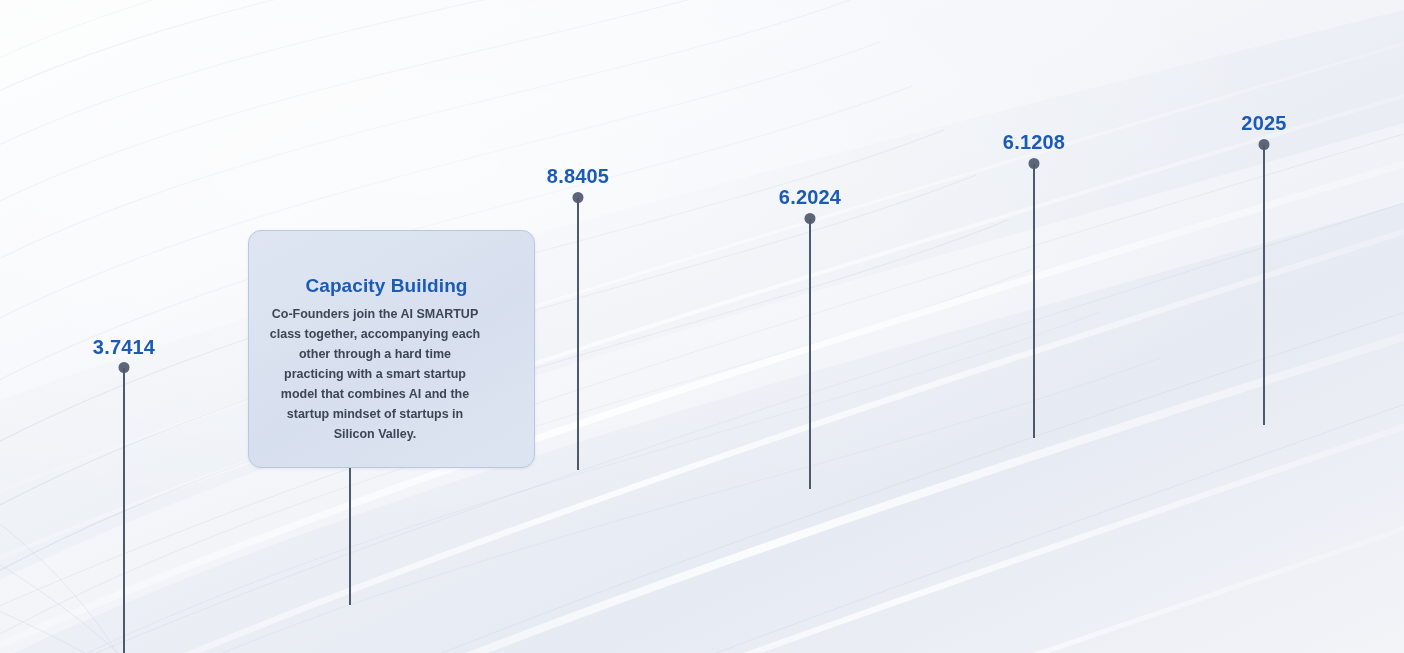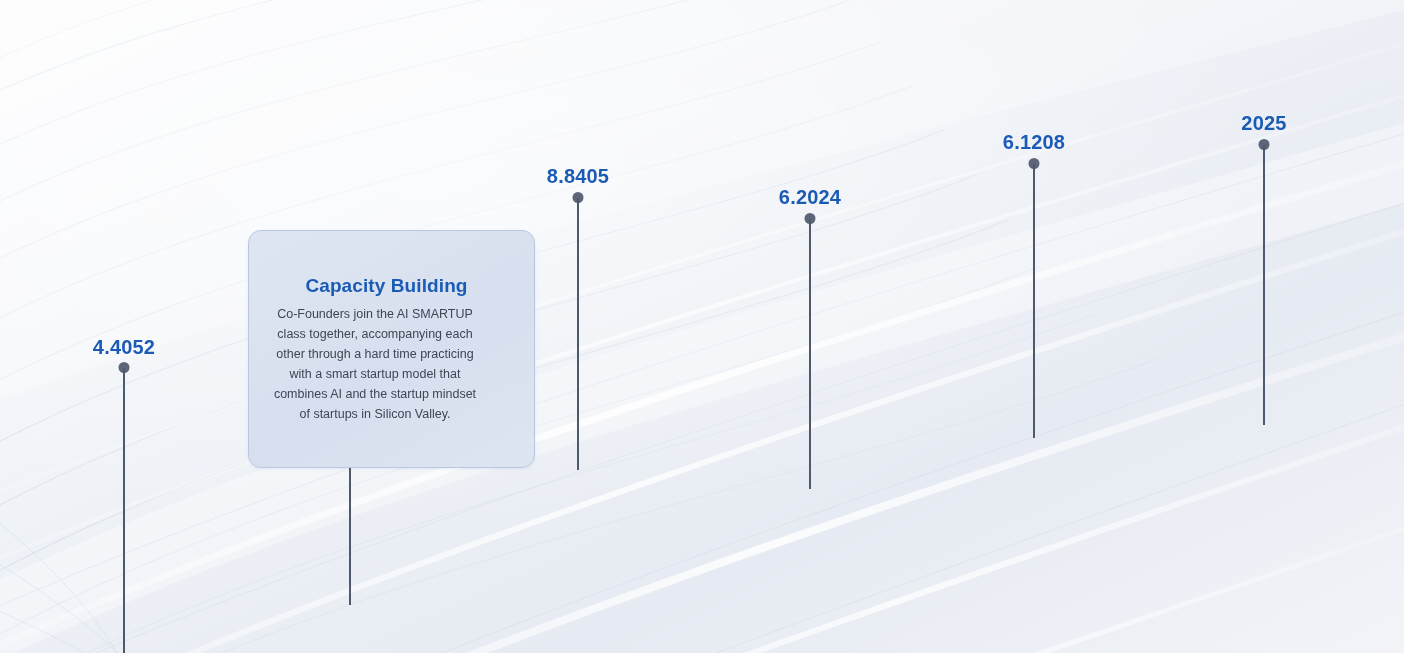--- a/index.html
+++ b/index.html
@@ -62,20 +62,21 @@
     font-weight:bold;
     color:#1b5bb5;
     letter-spacing:0.1px;
     margin-bottom:7px;
   }
   .event-body {
     font-size:12.5px;
     line-height:20px;
     color:#3d4654;
     max-width:212px;
+    font-weight:bold;
   }
 </style>
 </head>
 <body>
 
 <div id="stage">
 
   <svg id="bg-waves" viewBox="0 0 1404 653" preserveAspectRatio="none">
     <defs>
       <linearGradient id="gradBase" x1="0" y1="0" x2="1" y2="1">
@@ -135,21 +136,21 @@
     <g fill="none" stroke="#ccd4e1" stroke-opacity="0.40" stroke-width="1">
       <path d="M -60 480 C 60 560 120 640 150 720"></path>
       <path d="M -60 530 C 80 606 150 676 196 742"></path>
       <path d="M -60 586 C 104 652 186 712 244 762"></path>
     </g>
   </svg>
 
   <div id="vignette"></div>
 
   <div class="marker">
-    <div class="marker-label" style="left:124px; top:336px;">4.4052</div>
+    <div class="marker-label" style="left:124px; top:336px;">3.7414</div>
     <div class="marker-dot" style="left:124px; top:362px;"></div>
     <div class="marker-line" style="left:124px; top:368px; height:285px;"></div>
   </div>
 
   <div class="marker">
     <div class="marker-label" style="left:578px; top:165px;">8.8405</div>
     <div class="marker-dot" style="left:578px; top:192px;"></div>
     <div class="marker-line" style="left:578px; top:198px; height:272px;"></div>
   </div>
 

